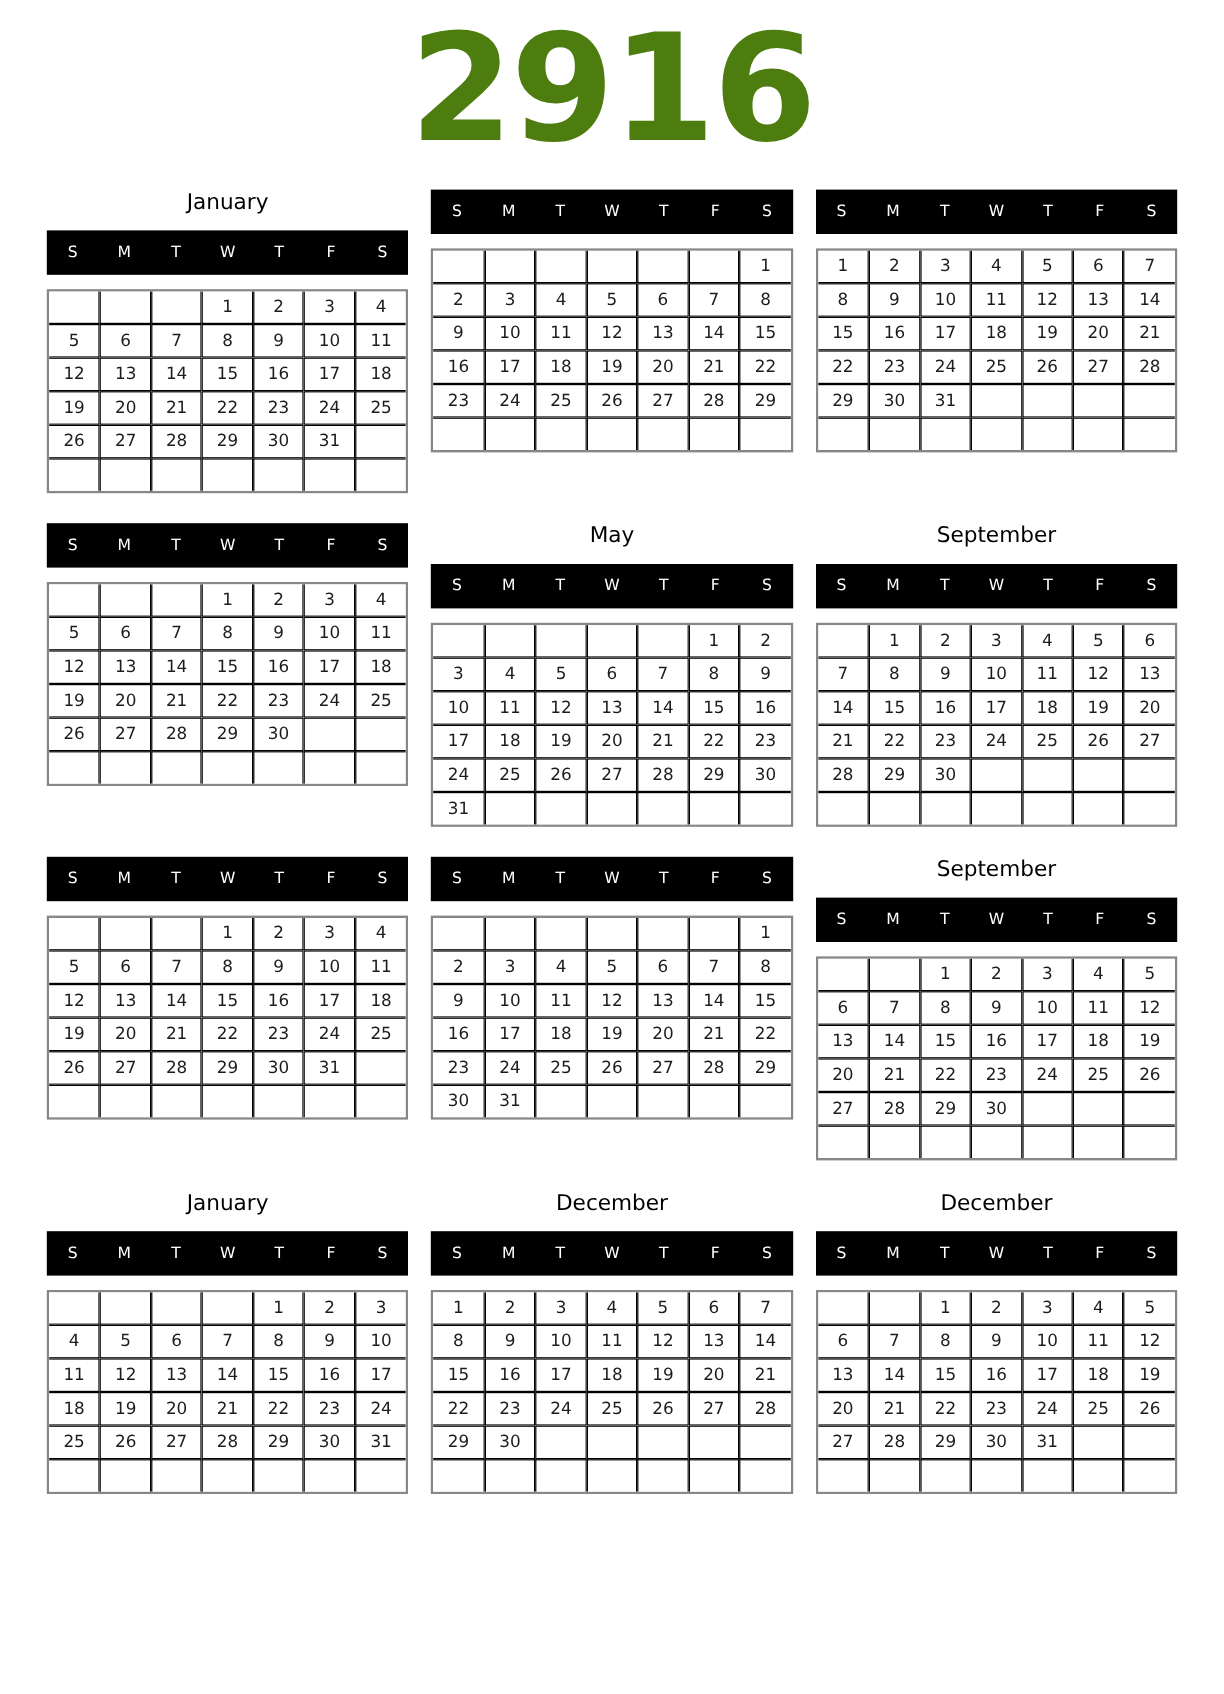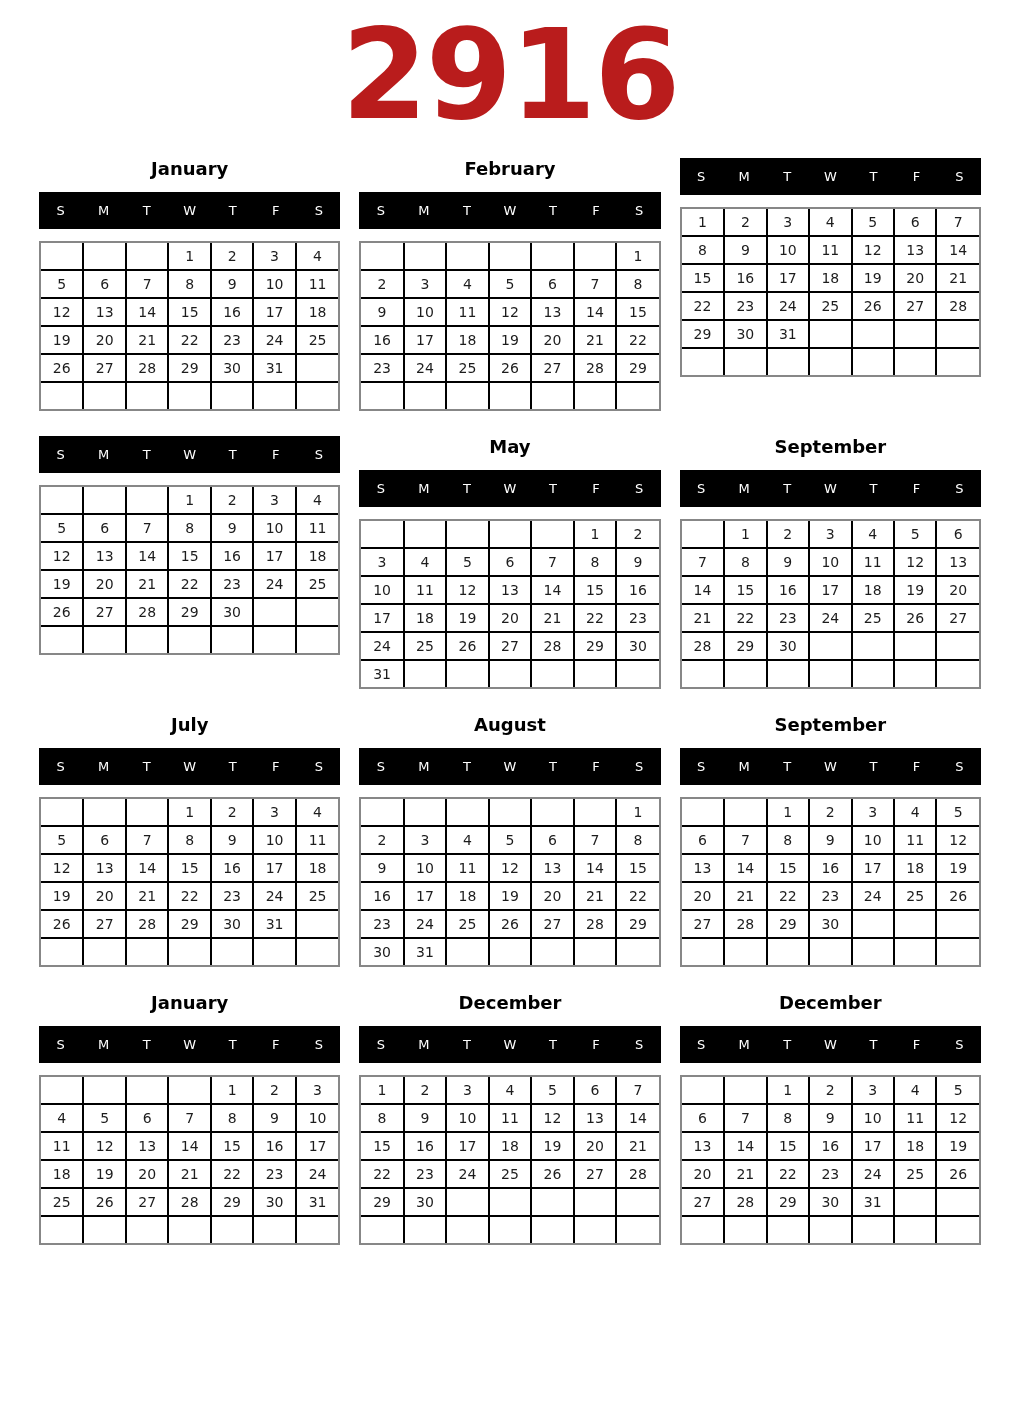--- a/index.html
+++ b/index.html
@@ -10,37 +10,37 @@
     height: 1412px;
     font-family: "DejaVu Sans", "Liberation Sans", sans-serif;
     overflow: hidden;
   }
   .year-title {
     margin: 4px 0 10px 0;
     text-align: center;
     font-size: 124px;
     line-height: 1.16;
     font-weight: bold;
-    color: #b91c1c;
+    color: #4d7c0f;
     letter-spacing: -2px;
   }
   .months-container {
     display: grid;
     grid-template-columns: repeat(3, 1fr);
     column-gap: 19px;
     row-gap: 25px;
     padding: 0 39px;
   }
   .month {
     display: block;
   }
   .month-title {
     text-align: center;
     font-size: 18px;
-    font-weight: bold;
+    font-weight: normal;
     color: #000000;
     margin: 0 0 13px 0;
     line-height: 21px;
   }
   .weekday-header {
     display: grid;
     grid-template-columns: repeat(7, 1fr);
     background: #000000;
     color: #ffffff;
     height: 37px;
@@ -143,21 +143,20 @@
             <td></td>
             <td></td>
             <td></td>
             <td></td>
           </tr>
         </tbody>
     </table>
   </div>
 
   <div class="month">
-    <div class="month-title">February</div>
     <div class="weekday-header">
         <span>S</span>
         <span>M</span>
         <span>T</span>
         <span>W</span>
         <span>T</span>
         <span>F</span>
         <span>S</span>
       </div>
     <table class="month-grid">
@@ -496,21 +495,20 @@
             <td></td>
             <td></td>
             <td></td>
             <td></td>
           </tr>
         </tbody>
     </table>
   </div>
 
   <div class="month">
-    <div class="month-title">July</div>
     <div class="weekday-header">
         <span>S</span>
         <span>M</span>
         <span>T</span>
         <span>W</span>
         <span>T</span>
         <span>F</span>
         <span>S</span>
       </div>
     <table class="month-grid">
@@ -567,21 +565,20 @@
             <td></td>
             <td></td>
             <td></td>
             <td></td>
           </tr>
         </tbody>
     </table>
   </div>
 
   <div class="month">
-    <div class="month-title">August</div>
     <div class="weekday-header">
         <span>S</span>
         <span>M</span>
         <span>T</span>
         <span>W</span>
         <span>T</span>
         <span>F</span>
         <span>S</span>
       </div>
     <table class="month-grid">

